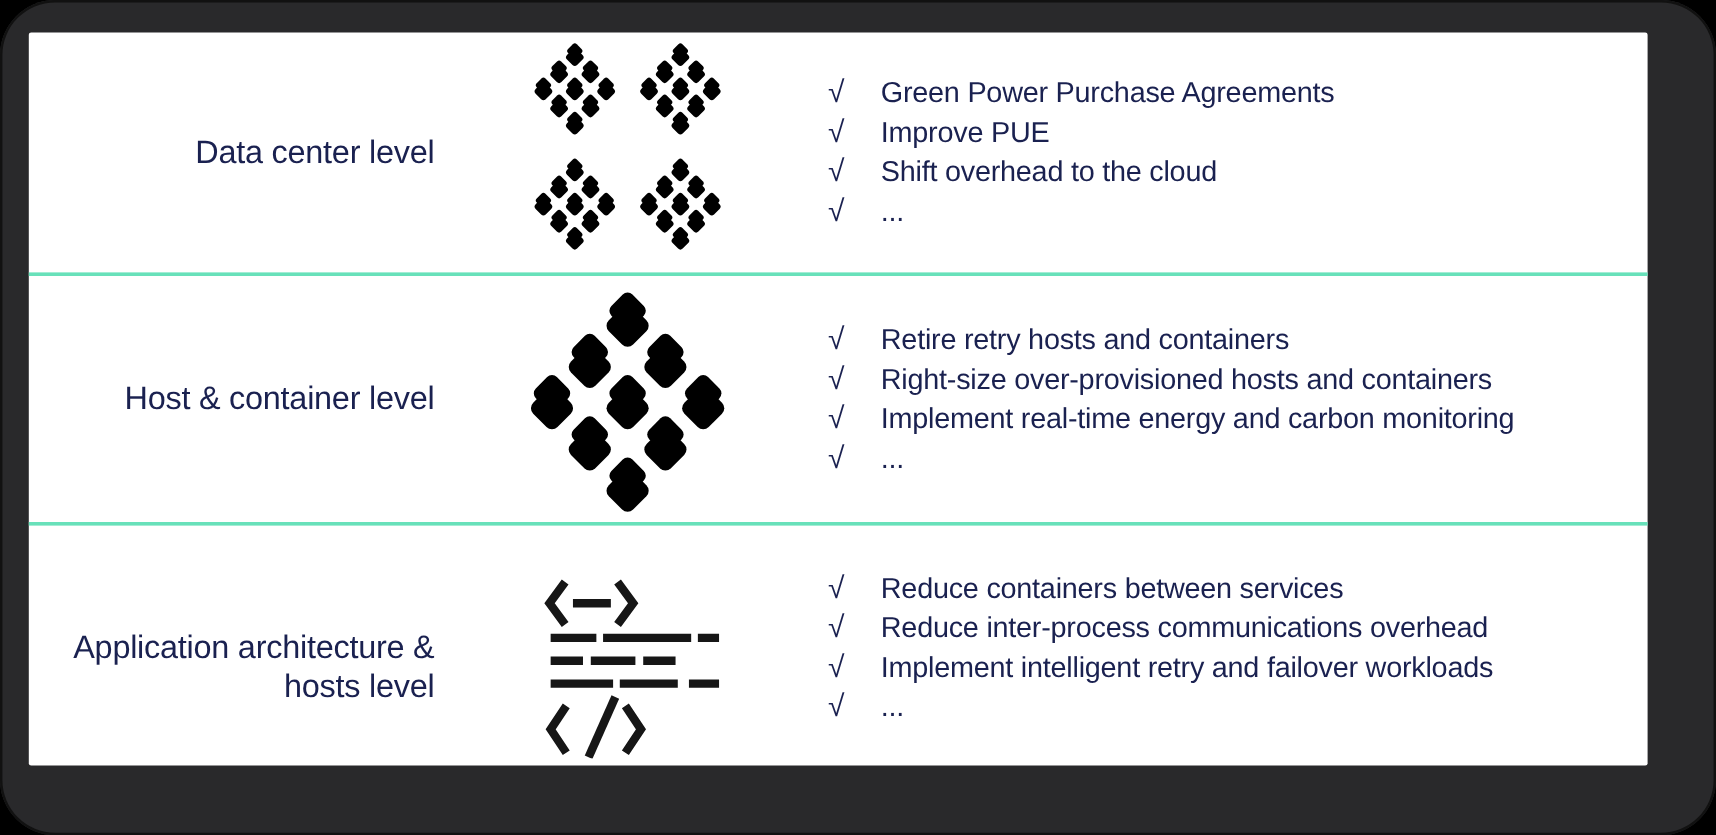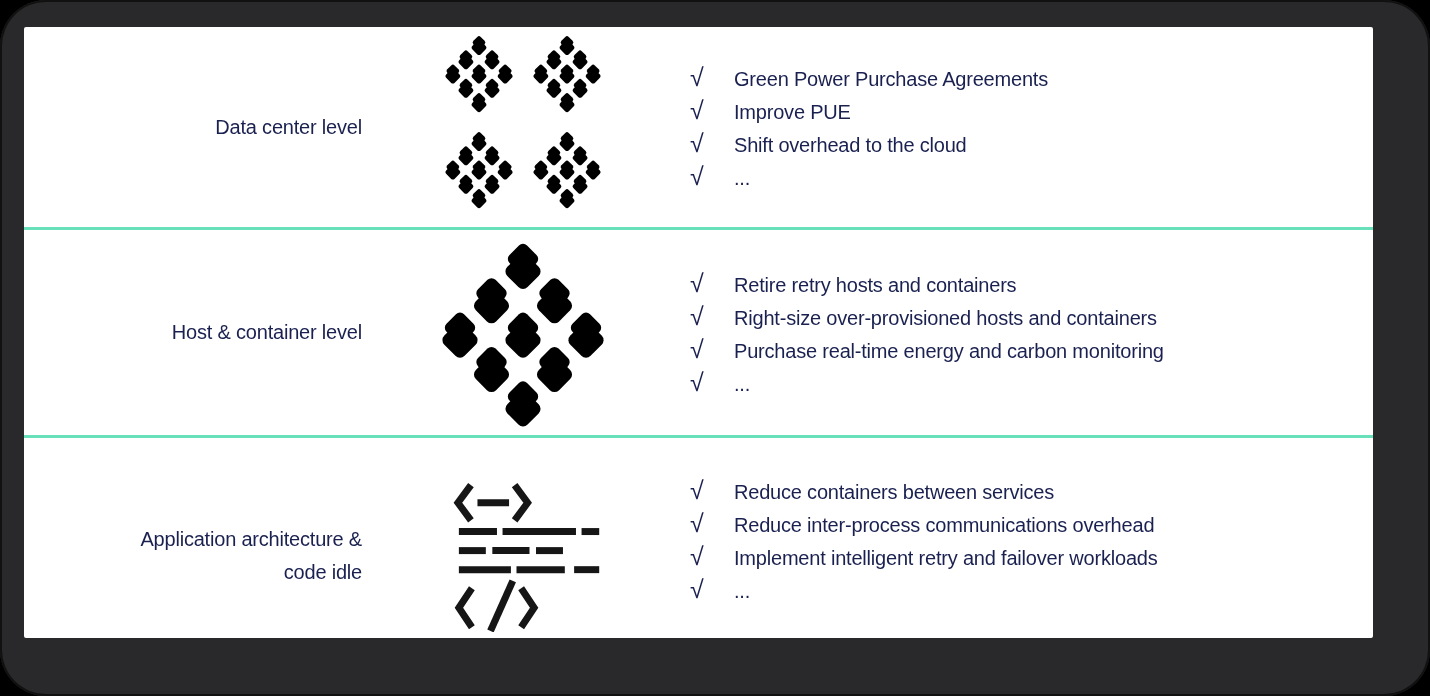--- a/index.html
+++ b/index.html
@@ -16,27 +16,27 @@
     background:#ffffff;color:#1a2150;border-radius:2px;
     display:flex;flex-direction:column;
   }
   .row{display:flex;align-items:center;}
   .row-1{height:200px;}
   .row-2{height:205px;}
   .row-3{height:200px;}
   .divider{height:3px;background:#68e1ba;width:100%;flex:none;}
   .label-col{
     width:338px;flex:none;text-align:right;
-    font-size:20px;line-height:33px;letter-spacing:-0.2px;font-weight:400;
+    font-size:27px;line-height:33px;letter-spacing:-0.2px;font-weight:400;
   }
   .icon-col{width:322px;flex:none;display:flex;justify-content:center;align-items:center;}
   .list-col{flex:1;padding-left:6px;}
   .item{display:flex;align-items:baseline;height:33px;}
   .check{width:44px;flex:none;font-size:25px;line-height:33px;}
-  .txt{font-size:20px;line-height:33px;letter-spacing:-0.2px;white-space:nowrap;}
+  .txt{font-size:24px;line-height:33px;letter-spacing:-0.2px;white-space:nowrap;}
   
   .row-1 .icon-col{transform:translateY(-6px);}
   .row-3 .label-col{transform:translateY(18px);}
   .row-3 .icon-col{transform:translateY(14px);}
   .row-3 .list-col{transform:translateY(2px);}
   .cluster-grid{display:grid;grid-template-columns:70px 70px;grid-column-gap:18px;grid-row-gap:16px;}
   
   .code-icon line,.code-icon polyline{stroke:#161616;stroke-width:7.5px;fill:none;stroke-linejoin:miter;}
 </style>
 </head>
@@ -120,35 +120,35 @@
         <div class="item">
           <span class="check">√</span>
           <span class="txt">Retire retry hosts and containers</span>
         </div>
         <div class="item">
           <span class="check">√</span>
           <span class="txt">Right-size over-provisioned hosts and containers</span>
         </div>
         <div class="item">
           <span class="check">√</span>
-          <span class="txt">Purchase real-time energy and carbon monitoring</span>
+          <span class="txt">Implement real-time energy and carbon monitoring</span>
         </div>
         <div class="item">
           <span class="check">√</span>
           <span class="txt">...</span>
         </div>
       </div>
     </section>
 
     <div class="divider"></div>
 
     <section class="row row-3">
       <div class="label-col">
         <span style="display:block">Application architecture &amp;</span>
-        <span style="display:block">code idle</span>
+        <span style="display:block">hosts level</span>
       </div>
       <div class="icon-col">
         <svg class="code-icon" viewBox="0 0 170 172" width="158" height="160">
           <polyline points="29,14 15,33 29,52"></polyline>
           <line x1="36" y1="33" x2="70" y2="33"></line>
           <polyline points="76,14 90,33 76,52"></polyline>
           <line x1="16" y1="64" x2="57" y2="64"></line>
           <line x1="63" y1="64" x2="142" y2="64"></line>
           <line x1="148" y1="64" x2="167" y2="64"></line>
           <line x1="16" y1="84.5" x2="45" y2="84.5"></line>

